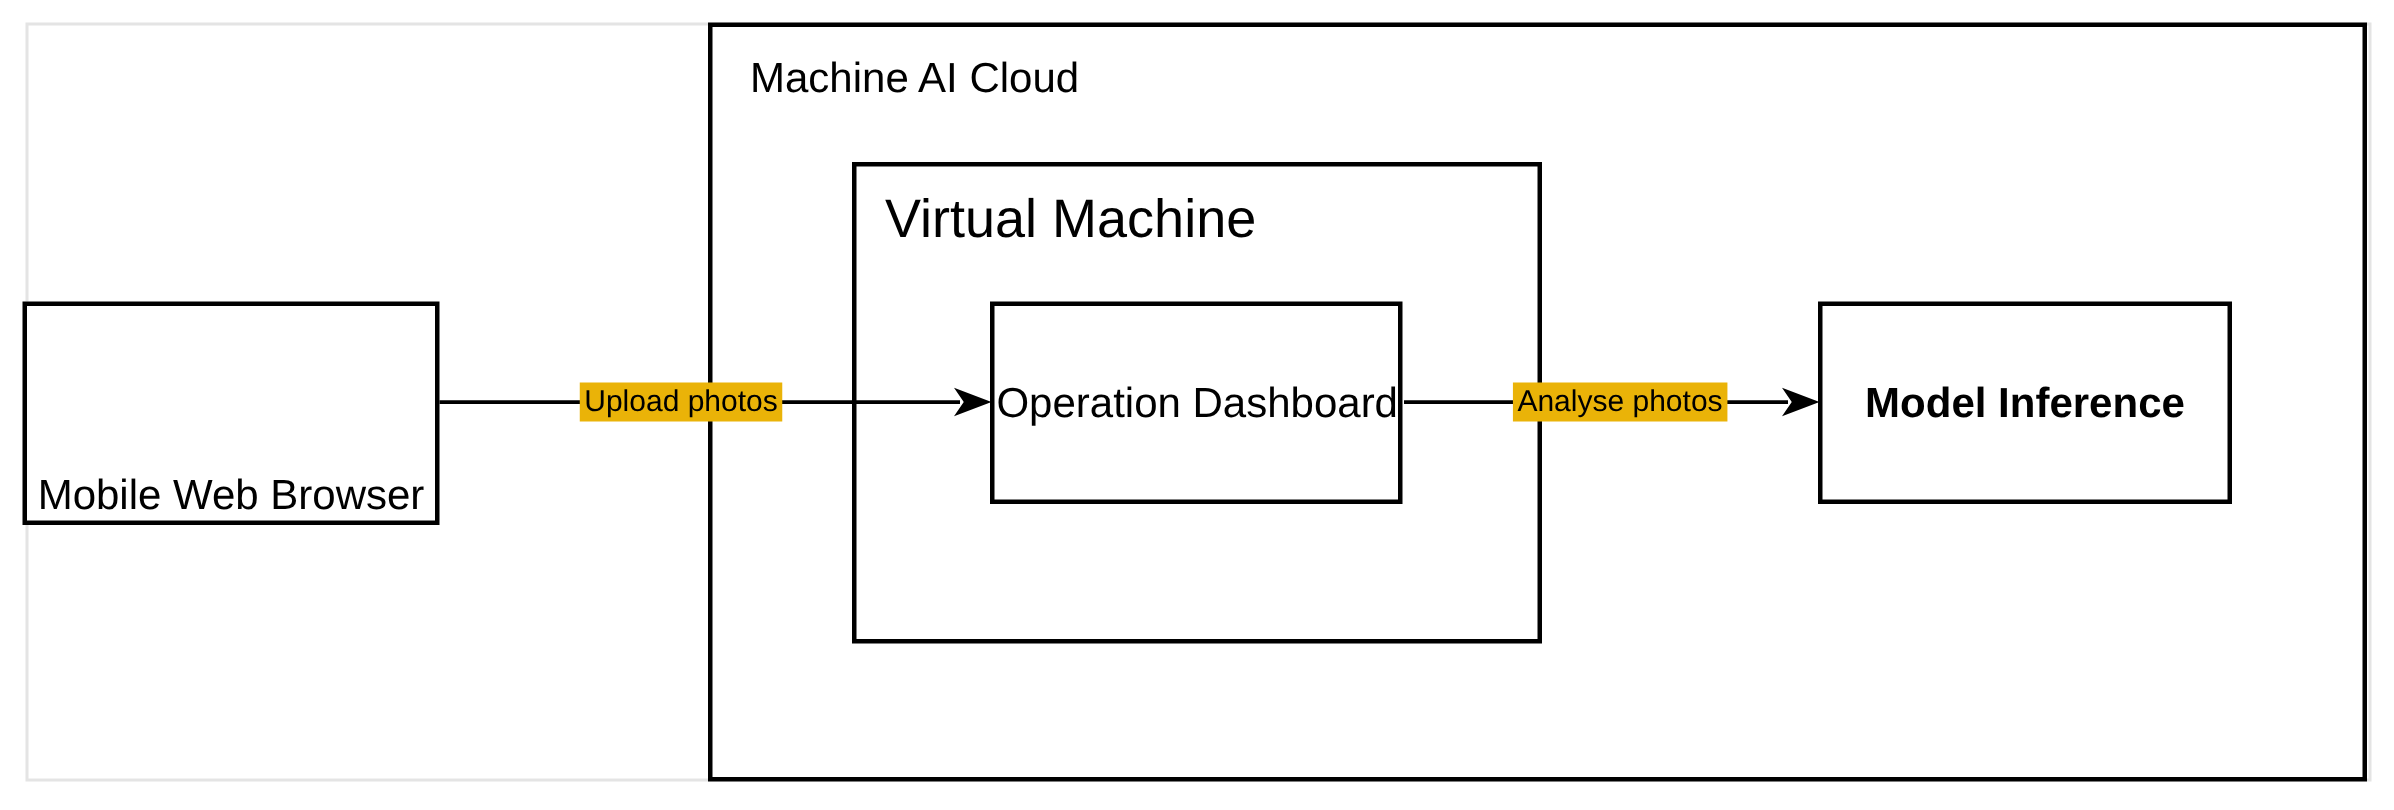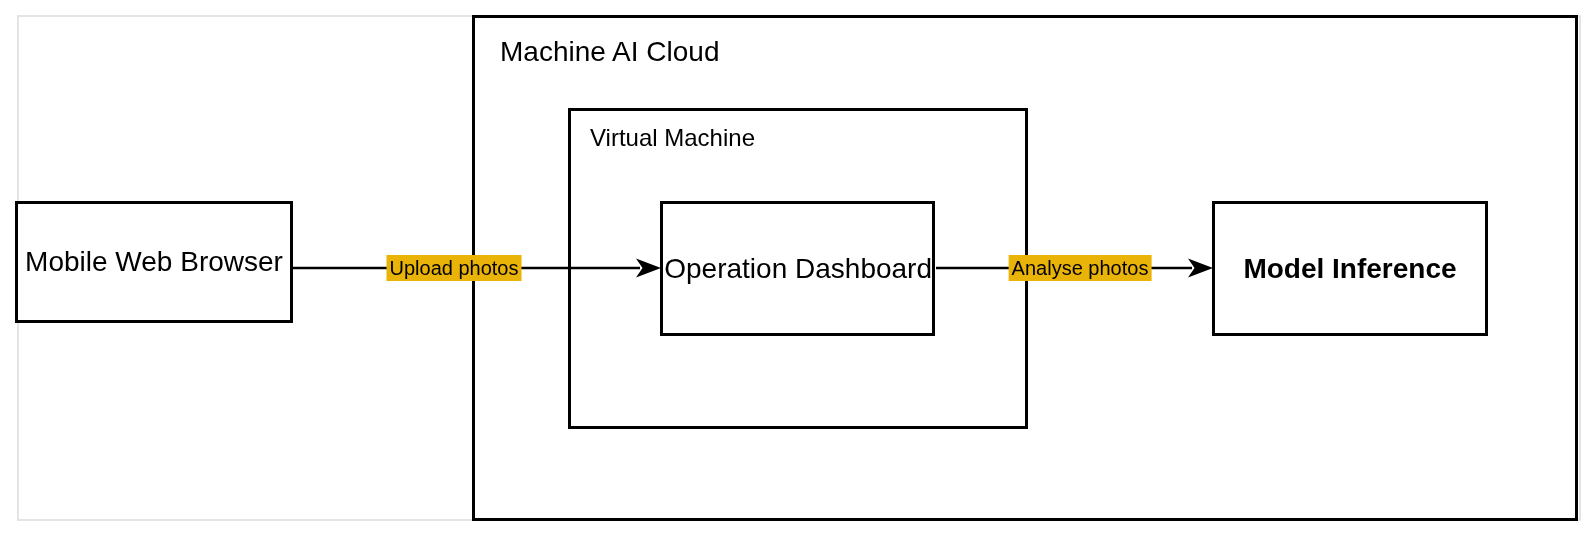--- a/index.html
+++ b/index.html
@@ -48,37 +48,37 @@
   .vm-container {
     left: 568px;
     top: 108px;
     width: 460px;
     height: 321px;
     border: 3px solid #000000;
   }
   .vm-container .container-label {
     display: inline-block;
     padding: 13px 0 0 19px;
-    font-size: 24px;
+    font-size: 36px;
     line-height: 1.2;
   }
   
   .node {
     position: absolute;
     box-sizing: border-box;
     background: #ffffff;
     border: 3px solid #000000;
     display: flex;
     align-items: center;
     justify-content: center;
     text-align: center;
     font-size: 28px;
     line-height: 1.2;
   }
-  .node-mobile    { left: 15px;   top: 201px; width: 278px; height: 122px; }
+  .node-mobile    { left: 15px;   top: 201px; width: 278px; height: 149px; align-items: flex-end; }
   .node-dashboard { left: 660px;  top: 201px; width: 275px; height: 135px; justify-content: flex-end; }
   .node-inference { left: 1212px; top: 201px; width: 276px; height: 135px; font-weight: bold; }
 
   
   .edge-layer {
     position: absolute;
     left: 0;
     top: 0;
     width: 1596px;
     height: 540px;

